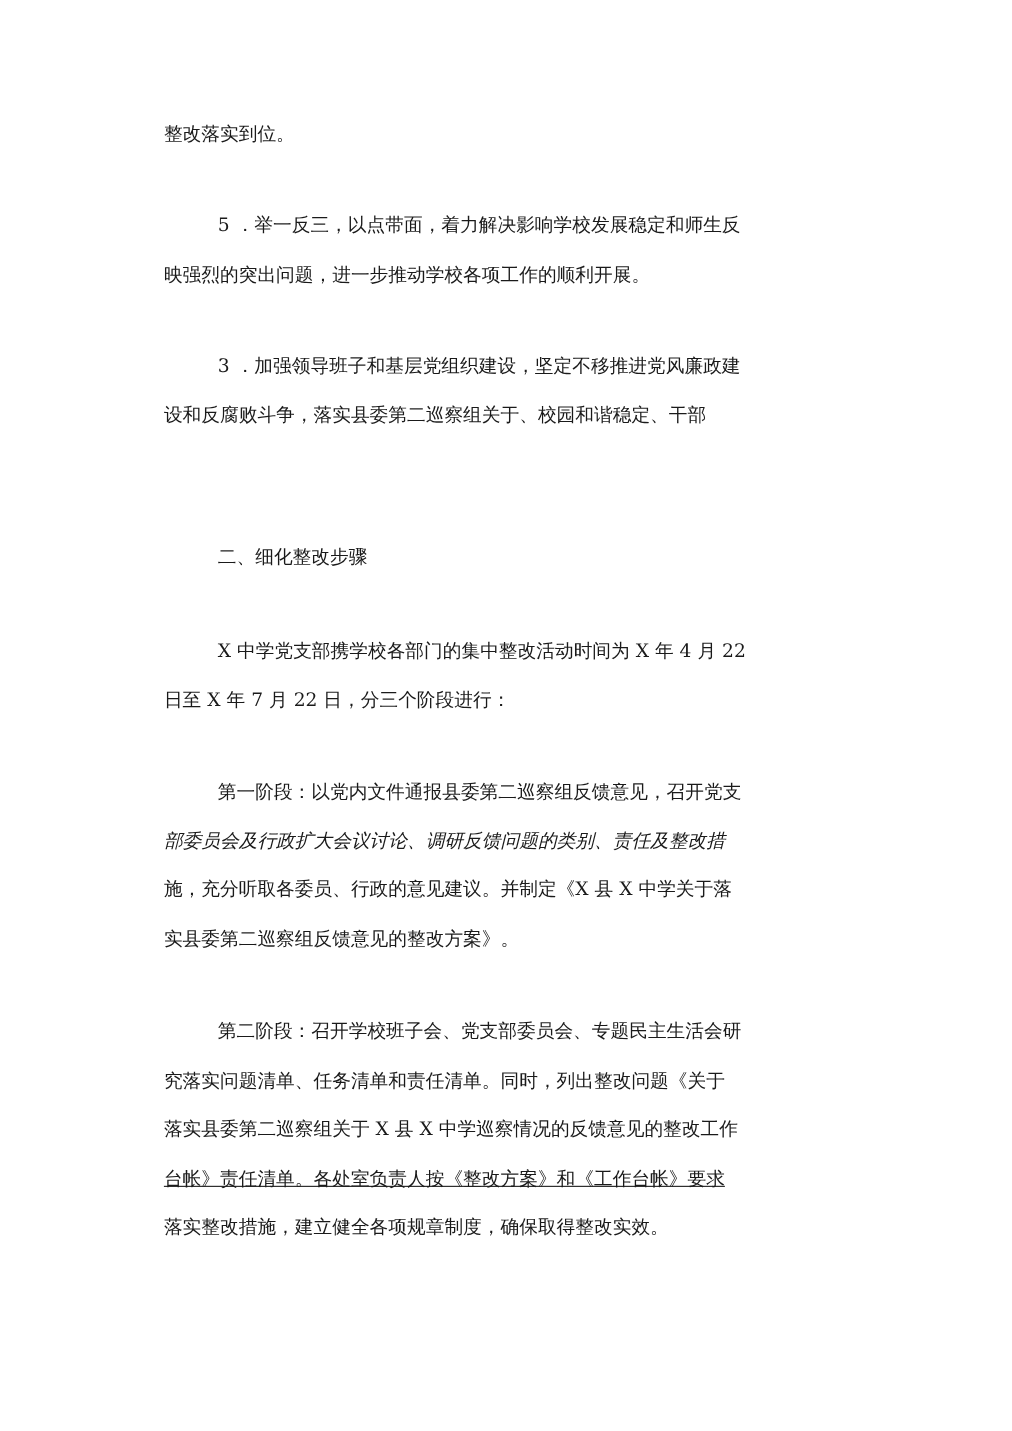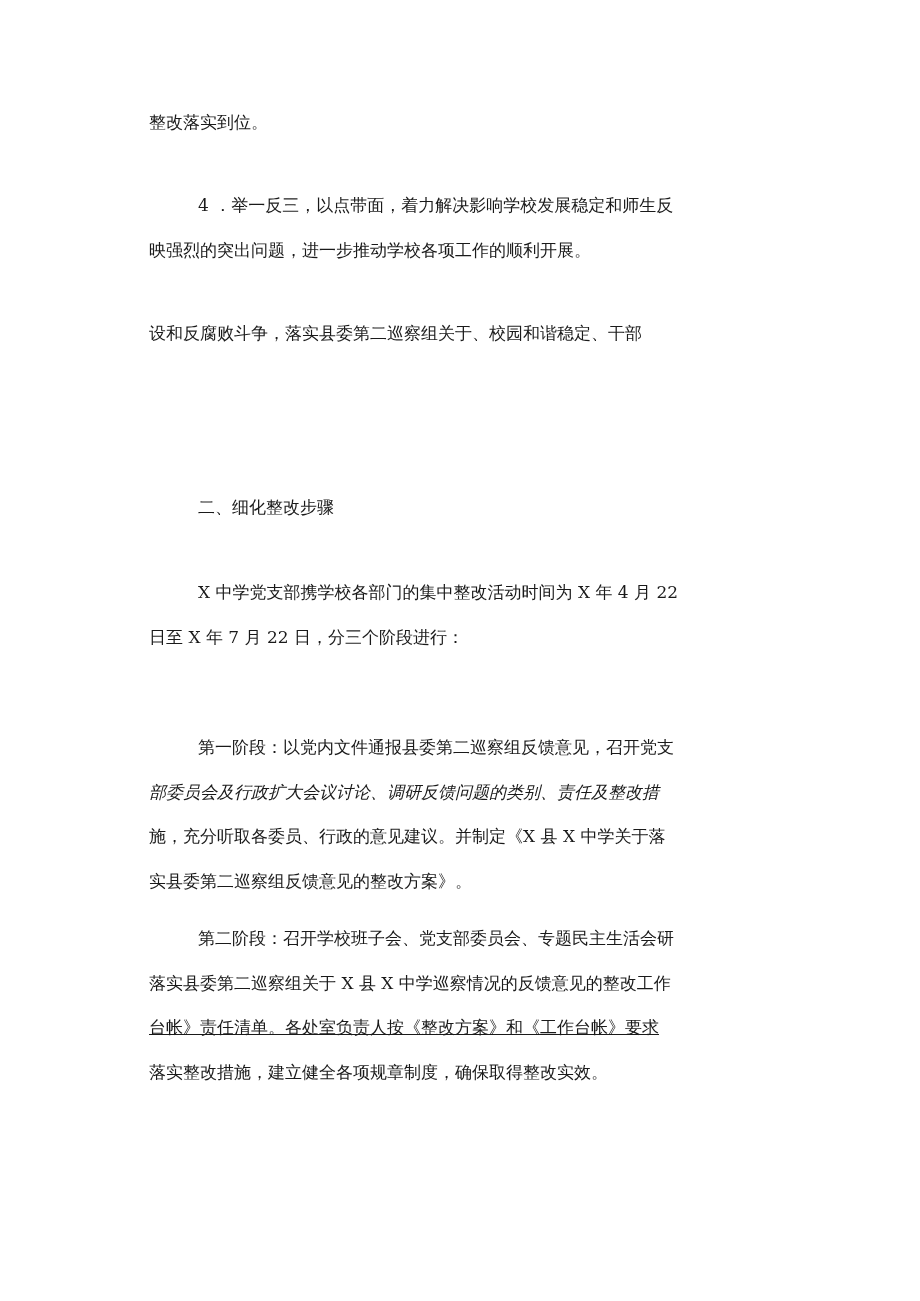--- a/index.html
+++ b/index.html
@@ -38,44 +38,46 @@
 </head>
 <body>
 
 <div class="page">
 
   <p class="para" style="top:88px;">
     <span>整改落实到位。</span>
   </p>
 
   <p class="para" style="top:171px;">
-    <span style="display:block;padding-left:49px;">4 ．举一反三，以点带面，着力解决影响学校发展稳定和师生反</span>
+    <span style="display:block;padding-left:49px;">5 ．举一反三，以点带面，着力解决影响学校发展稳定和师生反</span>
     <span style="display:block;">映强烈的突出问题，进一步推动学校各项工作的顺利开展。</span>
   </p>
 
   <p class="para" style="top:299px;">
+    <span style="display:block;padding-left:49px;">3 ．加强领导班子和基层党组织建设，坚定不移推进党风廉政建</span>
     <span style="display:block;">设和反腐败斗争，落实县委第二巡察组关于、校园和谐稳定、干部</span>
   </p>
 
   <p class="para" style="top:473px;">
     <span style="display:block;padding-left:49px;">二、细化整改步骤</span>
   </p>
 
   <p class="para" style="top:558px;">
     <span style="display:block;padding-left:49px;">X 中学党支部携学校各部门的集中整改活动时间为 X 年 4 月 22</span>
     <span style="display:block;">日至 X 年 7 月 22 日，分三个阶段进行：</span>
   </p>
 
-  <p class="para" style="top:713px;">
+  <p class="para" style="top:686px;">
     <span style="display:block;padding-left:49px;">第一阶段：以党内文件通报县委第二巡察组反馈意见，召开党支</span>
     <span style="display:block;font-style:italic;">部委员会及行政扩大会议讨论、调研反馈问题的类别、责任及整改措</span>
     <span style="display:block;">施，充分听取各委员、行政的意见建议。并制定《X 县 X 中学关于落</span>
     <span style="display:block;">实县委第二巡察组反馈意见的整改方案》。</span>
   </p>
 
   <p class="para" style="top:904px;">
     <span style="display:block;padding-left:49px;">第二阶段：召开学校班子会、党支部委员会、专题民主生活会研</span>
+    <span style="display:block;">究落实问题清单、任务清单和责任清单。同时，列出整改问题《关于</span>
     <span style="display:block;">落实县委第二巡察组关于 X 县 X 中学巡察情况的反馈意见的整改工作</span>
     <span style="display:block;text-decoration:underline;">台帐》责任清单。各处室负责人按《整改方案》和《工作台帐》要求</span>
     <span style="display:block;">落实整改措施，建立健全各项规章制度，确保取得整改实效。</span>
   </p>
 
 </div>
 
 </body></html>

